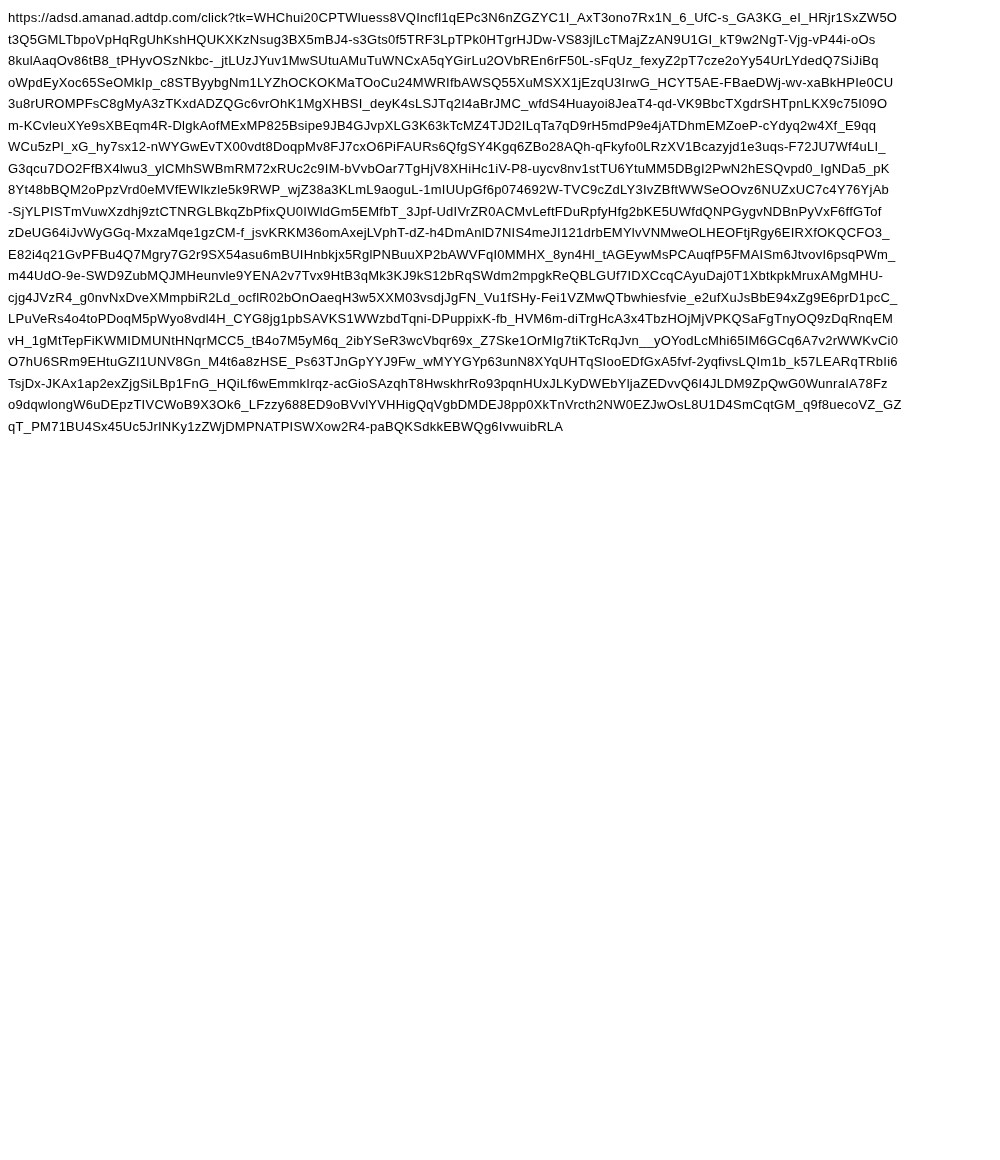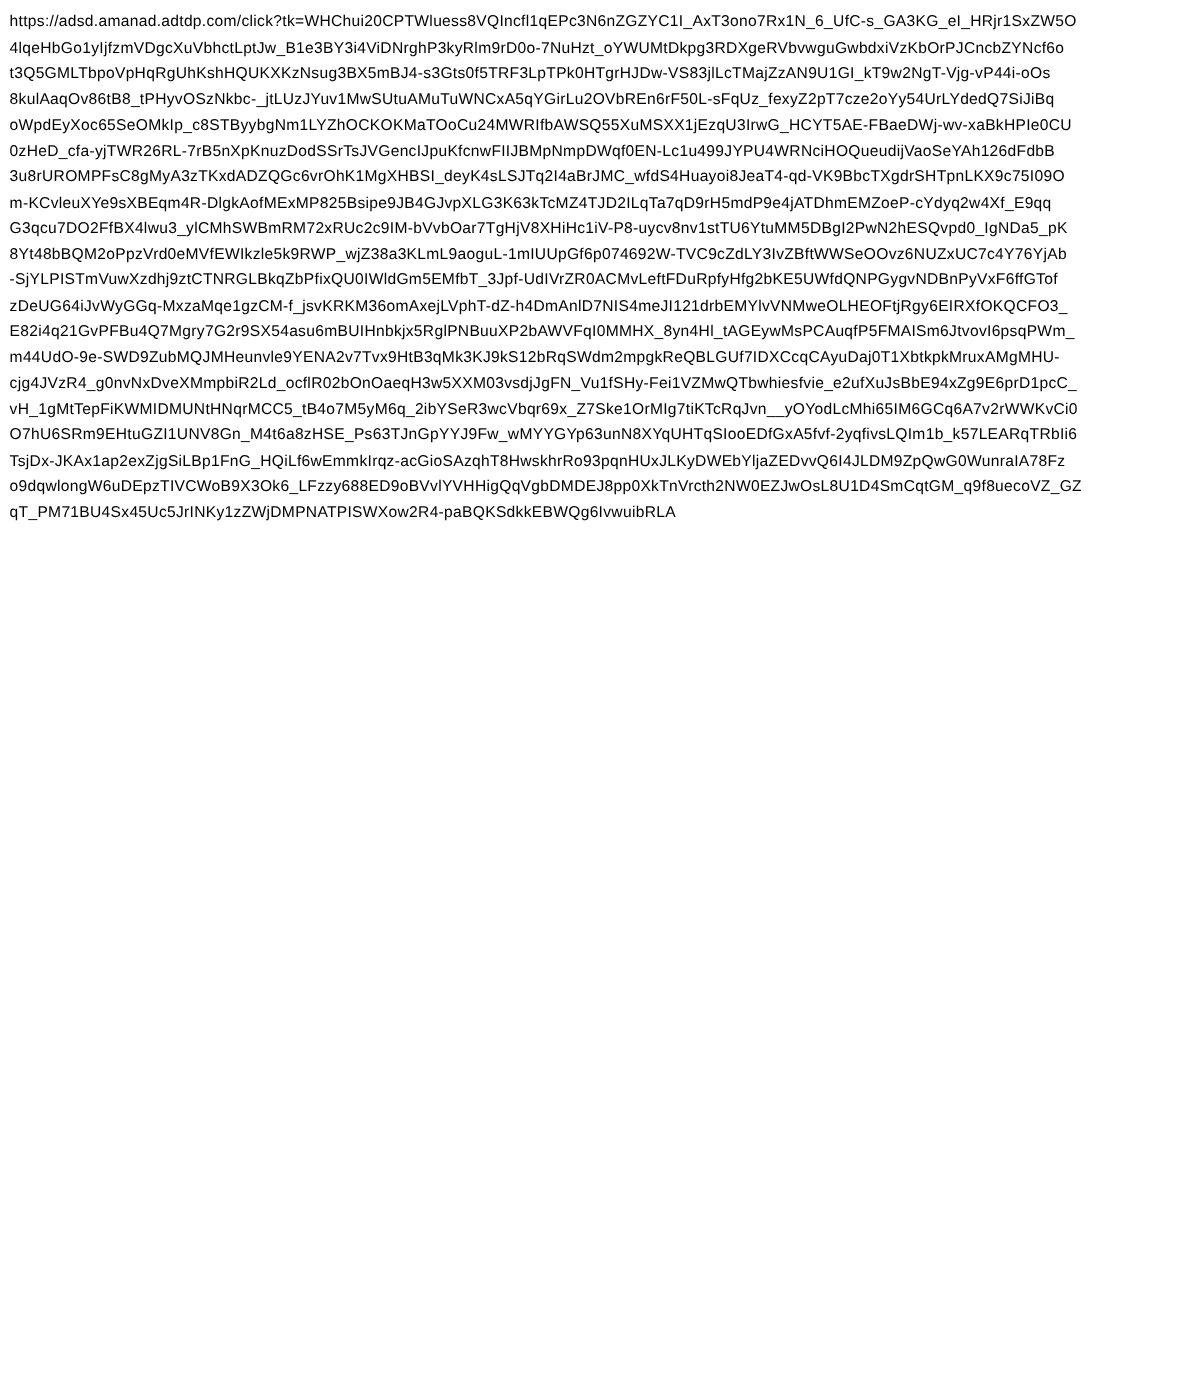--- a/index.html
+++ b/index.html
@@ -32,33 +32,33 @@
     white-space: nowrap;
     height: 21.5px;
   }
 </style>
 </head>
 <body>
 
 <div class="page">
   <div class="url-text-block">
     <div class="url-line">https://adsd.amanad.adtdp.com/click?tk=WHChui20CPTWluess8VQIncfl1qEPc3N6nZGZYC1I_AxT3ono7Rx1N_6_UfC-s_GA3KG_eI_HRjr1SxZW5O</div>
-    <div class="url-line">4lqeHbGo1yIjfzmVDgcXuVbhctLptJw_B1e3BY3i4ViDNrghP3kyRlm9rD0o-7NuHzt_oYWUMtDkpg3RDXgeRVbvwguGwbdxiVzKbOrPJCncbZYNcf6o</div>
     <div class="url-line">t3Q5GMLTbpoVpHqRgUhKshHQUKXKzNsug3BX5mBJ4-s3Gts0f5TRF3LpTPk0HTgrHJDw-VS83jlLcTMajZzAN9U1GI_kT9w2NgT-Vjg-vP44i-oOs</div>
     <div class="url-line">8kulAaqOv86tB8_tPHyvOSzNkbc-_jtLUzJYuv1MwSUtuAMuTuWNCxA5qYGirLu2OVbREn6rF50L-sFqUz_fexyZ2pT7cze2oYy54UrLYdedQ7SiJiBq</div>
     <div class="url-line">oWpdEyXoc65SeOMkIp_c8STByybgNm1LYZhOCKOKMaTOoCu24MWRIfbAWSQ55XuMSXX1jEzqU3IrwG_HCYT5AE-FBaeDWj-wv-xaBkHPIe0CU</div>
-    <div class="url-line">0zHeD_cfa-yjTWR26RL-7rB5nXpKnuzDodSSrTsJVGencIJpuKfcnwFIIJBMpNmpDWqf0EN-Lc1u499JYPU4WRNciHOQueudijVaoSeYAh126dFdbB</div>
     <div class="url-line">3u8rUROMPFsC8gMyA3zTKxdADZQGc6vrOhK1MgXHBSI_deyK4sLSJTq2I4aBrJMC_wfdS4Huayoi8JeaT4-qd-VK9BbcTXgdrSHTpnLKX9c75I09O</div>
     <div class="url-line">m-KCvleuXYe9sXBEqm4R-DlgkAofMExMP825Bsipe9JB4GJvpXLG3K63kTcMZ4TJD2ILqTa7qD9rH5mdP9e4jATDhmEMZoeP-cYdyq2w4Xf_E9qq</div>
+    <div class="url-line">WCu5zPl_xG_hy7sx12-nWYGwEvTX00vdt8DoqpMv8FJ7cxO6PiFAURs6QfgSY4Kgq6ZBo28AQh-qFkyfo0LRzXV1Bcazyjd1e3uqs-F72JU7Wf4uLI_</div>
     <div class="url-line">G3qcu7DO2FfBX4lwu3_ylCMhSWBmRM72xRUc2c9IM-bVvbOar7TgHjV8XHiHc1iV-P8-uycv8nv1stTU6YtuMM5DBgI2PwN2hESQvpd0_IgNDa5_pK</div>
     <div class="url-line">8Yt48bBQM2oPpzVrd0eMVfEWIkzle5k9RWP_wjZ38a3KLmL9aoguL-1mIUUpGf6p074692W-TVC9cZdLY3IvZBftWWSeOOvz6NUZxUC7c4Y76YjAb</div>
     <div class="url-line">-SjYLPISTmVuwXzdhj9ztCTNRGLBkqZbPfixQU0IWldGm5EMfbT_3Jpf-UdIVrZR0ACMvLeftFDuRpfyHfg2bKE5UWfdQNPGygvNDBnPyVxF6ffGTof</div>
     <div class="url-line">zDeUG64iJvWyGGq-MxzaMqe1gzCM-f_jsvKRKM36omAxejLVphT-dZ-h4DmAnlD7NIS4meJI121drbEMYlvVNMweOLHEOFtjRgy6EIRXfOKQCFO3_</div>
     <div class="url-line">E82i4q21GvPFBu4Q7Mgry7G2r9SX54asu6mBUIHnbkjx5RglPNBuuXP2bAWVFqI0MMHX_8yn4Hl_tAGEywMsPCAuqfP5FMAISm6JtvovI6psqPWm_</div>
     <div class="url-line">m44UdO-9e-SWD9ZubMQJMHeunvle9YENA2v7Tvx9HtB3qMk3KJ9kS12bRqSWdm2mpgkReQBLGUf7IDXCcqCAyuDaj0T1XbtkpkMruxAMgMHU-</div>
     <div class="url-line">cjg4JVzR4_g0nvNxDveXMmpbiR2Ld_ocflR02bOnOaeqH3w5XXM03vsdjJgFN_Vu1fSHy-Fei1VZMwQTbwhiesfvie_e2ufXuJsBbE94xZg9E6prD1pcC_</div>
+    <div class="url-line">LPuVeRs4o4toPDoqM5pWyo8vdl4H_CYG8jg1pbSAVKS1WWzbdTqni-DPuppixK-fb_HVM6m-diTrgHcA3x4TbzHOjMjVPKQSaFgTnyOQ9zDqRnqEM</div>
     <div class="url-line">vH_1gMtTepFiKWMIDMUNtHNqrMCC5_tB4o7M5yM6q_2ibYSeR3wcVbqr69x_Z7Ske1OrMIg7tiKTcRqJvn__yOYodLcMhi65IM6GCq6A7v2rWWKvCi0</div>
     <div class="url-line">O7hU6SRm9EHtuGZI1UNV8Gn_M4t6a8zHSE_Ps63TJnGpYYJ9Fw_wMYYGYp63unN8XYqUHTqSIooEDfGxA5fvf-2yqfivsLQIm1b_k57LEARqTRbIi6</div>
     <div class="url-line">TsjDx-JKAx1ap2exZjgSiLBp1FnG_HQiLf6wEmmkIrqz-acGioSAzqhT8HwskhrRo93pqnHUxJLKyDWEbYljaZEDvvQ6I4JLDM9ZpQwG0WunraIA78Fz</div>
     <div class="url-line">o9dqwlongW6uDEpzTIVCWoB9X3Ok6_LFzzy688ED9oBVvlYVHHigQqVgbDMDEJ8pp0XkTnVrcth2NW0EZJwOsL8U1D4SmCqtGM_q9f8uecoVZ_GZ</div>
     <div class="url-line">qT_PM71BU4Sx45Uc5JrINKy1zZWjDMPNATPISWXow2R4-paBQKSdkkEBWQg6IvwuibRLA</div>
   </div>
 </div>
 
 </body></html>

